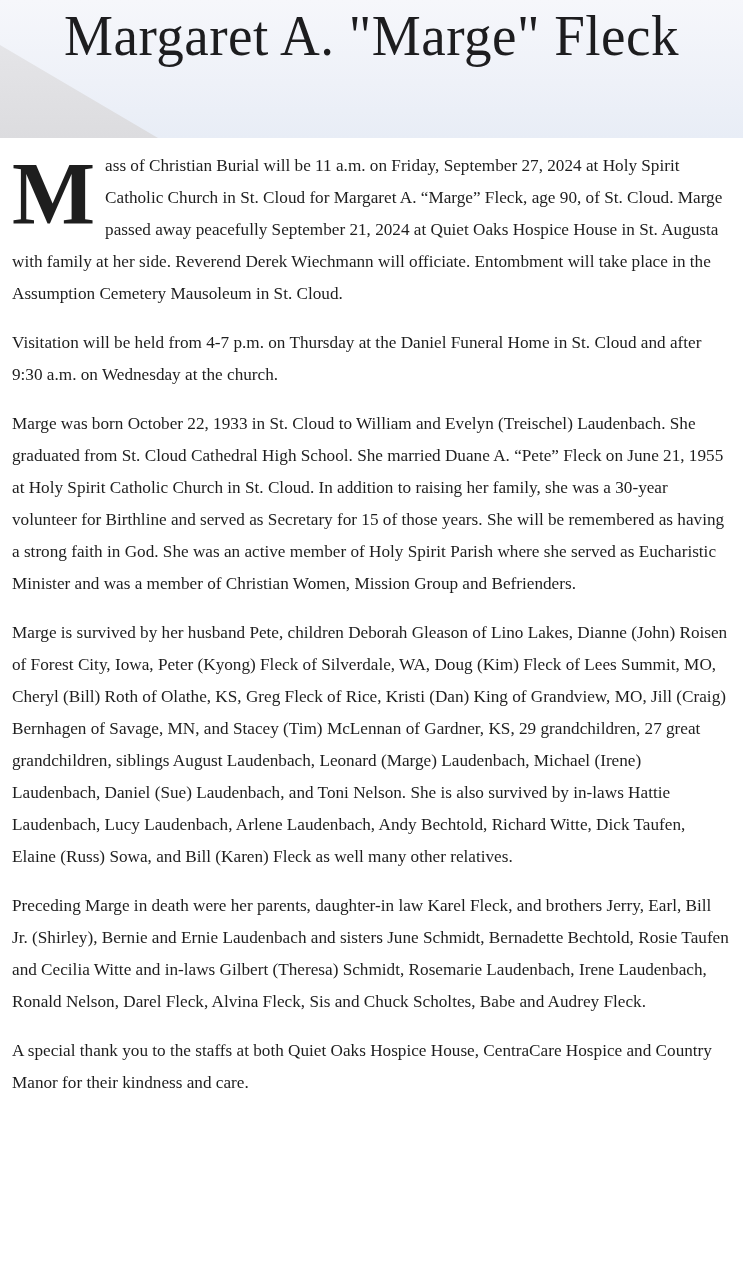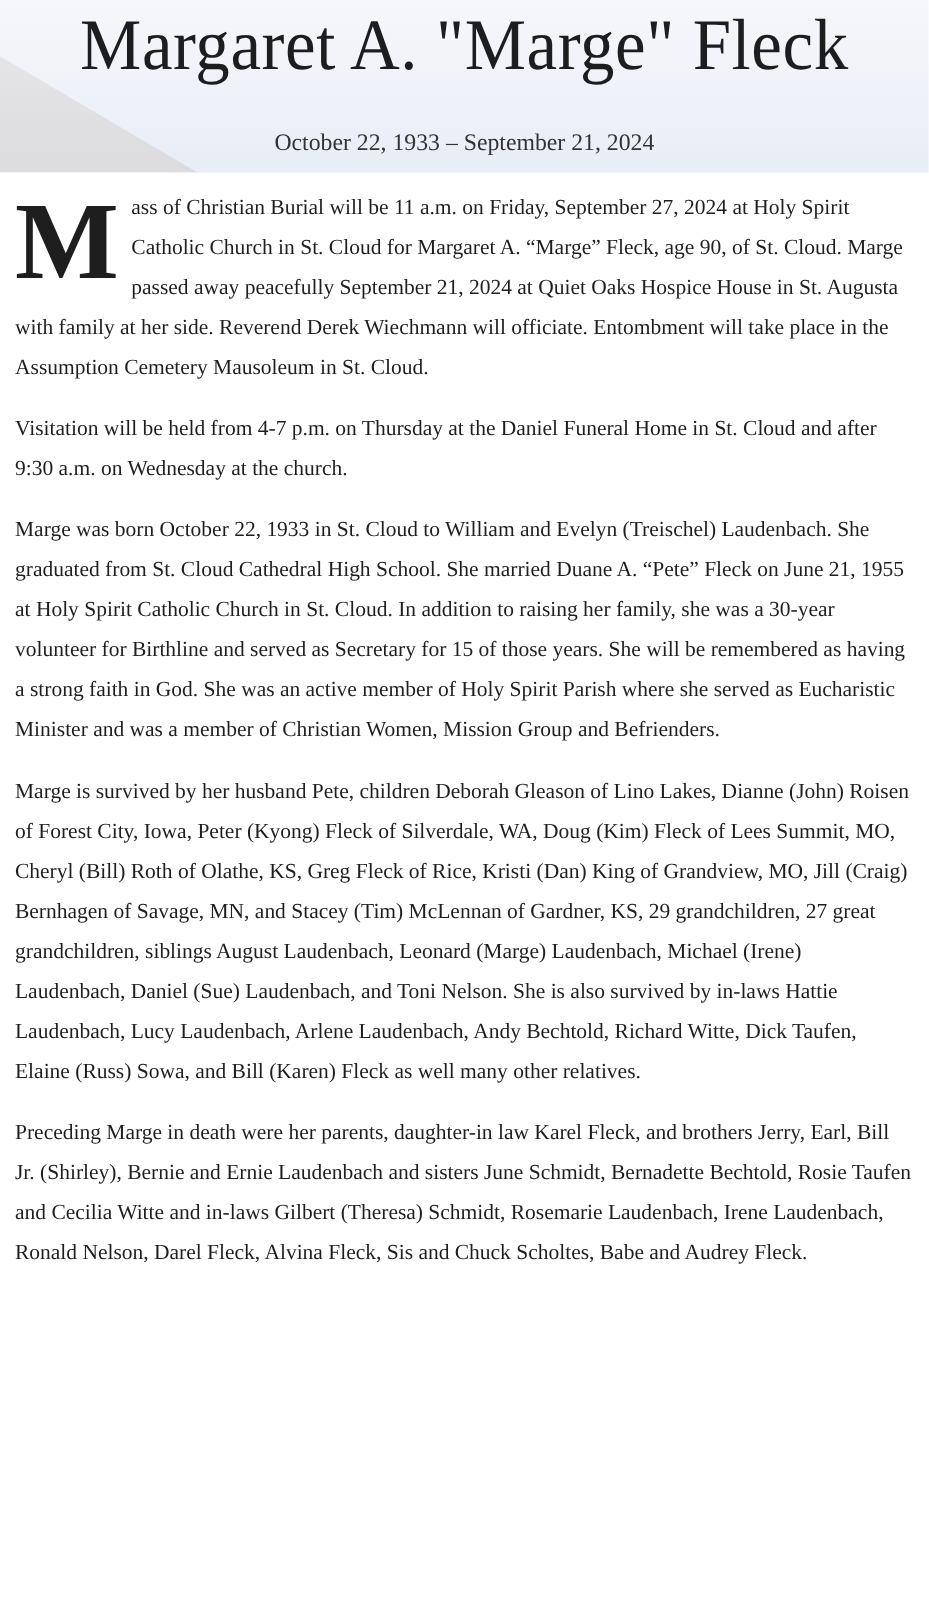--- a/index.html
+++ b/index.html
@@ -31,22 +31,22 @@
     float: left; font-family: "Liberation Serif", serif; font-weight: bold;
     font-size: 88px; line-height: 72px; margin: 8px 10px 0 0; color: #1e1e1e;
   }
 </style>
 </head>
 <body>
 
 <div class="header">
   <div class="diag"></div>
   <div class="title">Margaret A. "Marge" Fleck</div>
-  <div class="dates">October 22, 1933 – September 21, 2024</div>
 </div>
 
 <div class="body">
   <p><span class="dropcap">M</span><span>ass of Christian Burial will be 11 a.m. on Friday, September 27, 2024 at Holy Spirit Catholic Church in St. Cloud for Margaret A. “Marge” Fleck, age 90, of St. Cloud.  Marge passed away peacefully September 21, 2024 at Quiet Oaks Hospice House in St. Augusta with family at her side.  Reverend Derek Wiechmann will officiate.  Entombment will take place in the Assumption Cemetery Mausoleum in St. Cloud.</span></p>
   <p>Visitation will be held from 4-7 p.m. on Thursday at the Daniel Funeral Home in St. Cloud and after 9:30 a.m. on Wednesday at the church.</p>
   <p>Marge was born October 22, 1933 in St. Cloud to William and Evelyn (Treischel) Laudenbach. She graduated from St. Cloud Cathedral High School.  She married Duane A. “Pete” Fleck on June 21, 1955 at Holy Spirit Catholic Church in St. Cloud. In addition to raising her family, she was a 30-year volunteer for Birthline and served as Secretary for 15 of those years.  She will be remembered as having a strong faith in God.  She was an active member of Holy Spirit Parish where she served as Eucharistic Minister and was a member of Christian Women, Mission Group and Befrienders.</p>
   <p>Marge is survived by her husband Pete, children Deborah Gleason of Lino Lakes, Dianne (John) Roisen of Forest City, Iowa, Peter (Kyong) Fleck of Silverdale, WA, Doug (Kim) Fleck of Lees Summit, MO, Cheryl (Bill) Roth of Olathe, KS, Greg Fleck of Rice, Kristi (Dan) King of Grandview, MO, Jill (Craig) Bernhagen of Savage, MN, and Stacey (Tim) McLennan of Gardner, KS, 29 grandchildren, 27 great grandchildren, siblings August Laudenbach, Leonard (Marge) Laudenbach, Michael (Irene) Laudenbach, Daniel (Sue) Laudenbach, and Toni Nelson. She is also survived by in-laws Hattie Laudenbach, Lucy Laudenbach, Arlene Laudenbach, Andy Bechtold, Richard Witte, Dick Taufen, Elaine (Russ) Sowa, and Bill (Karen) Fleck as well many other relatives.</p>
   <p>Preceding Marge in death were her parents, daughter-in law Karel Fleck, and brothers Jerry, Earl, Bill Jr. (Shirley), Bernie and Ernie Laudenbach and sisters June Schmidt, Bernadette Bechtold, Rosie Taufen and Cecilia Witte and in-laws Gilbert (Theresa) Schmidt, Rosemarie Laudenbach, Irene Laudenbach, Ronald Nelson, Darel Fleck, Alvina Fleck, Sis and Chuck Scholtes, Babe and Audrey Fleck.</p>
+  <p>A special thank you to the staffs at both Quiet Oaks Hospice House, CentraCare Hospice and Country Manor for their kindness and care.</p>
 </div>
 
 </body></html>

